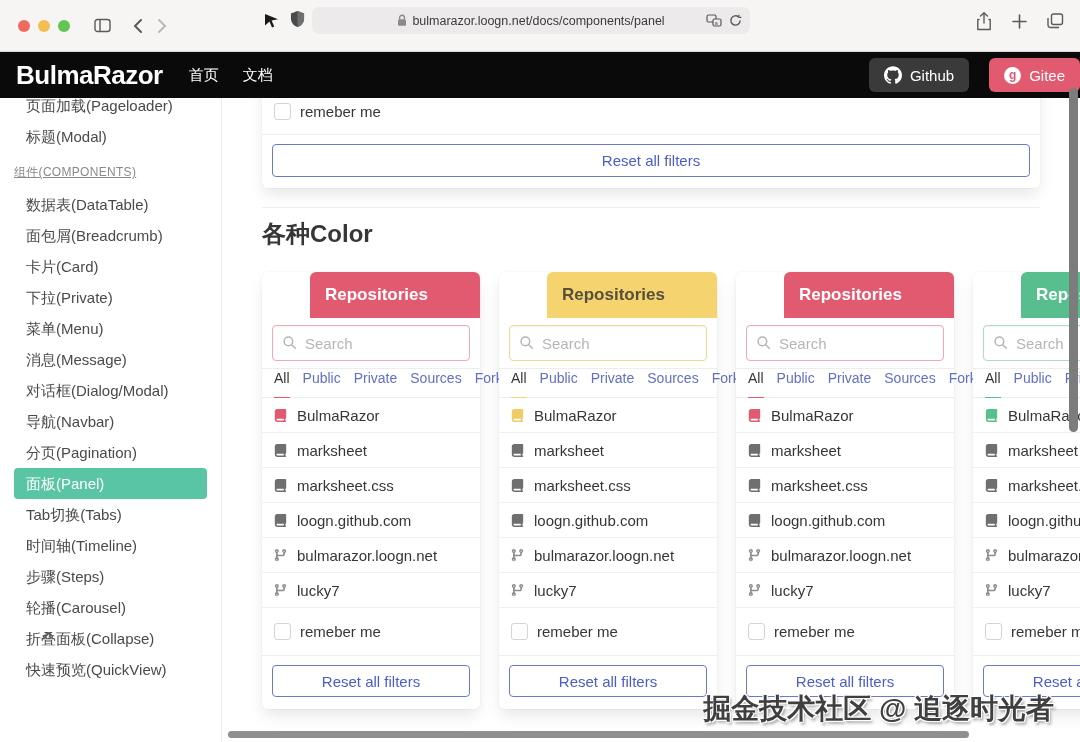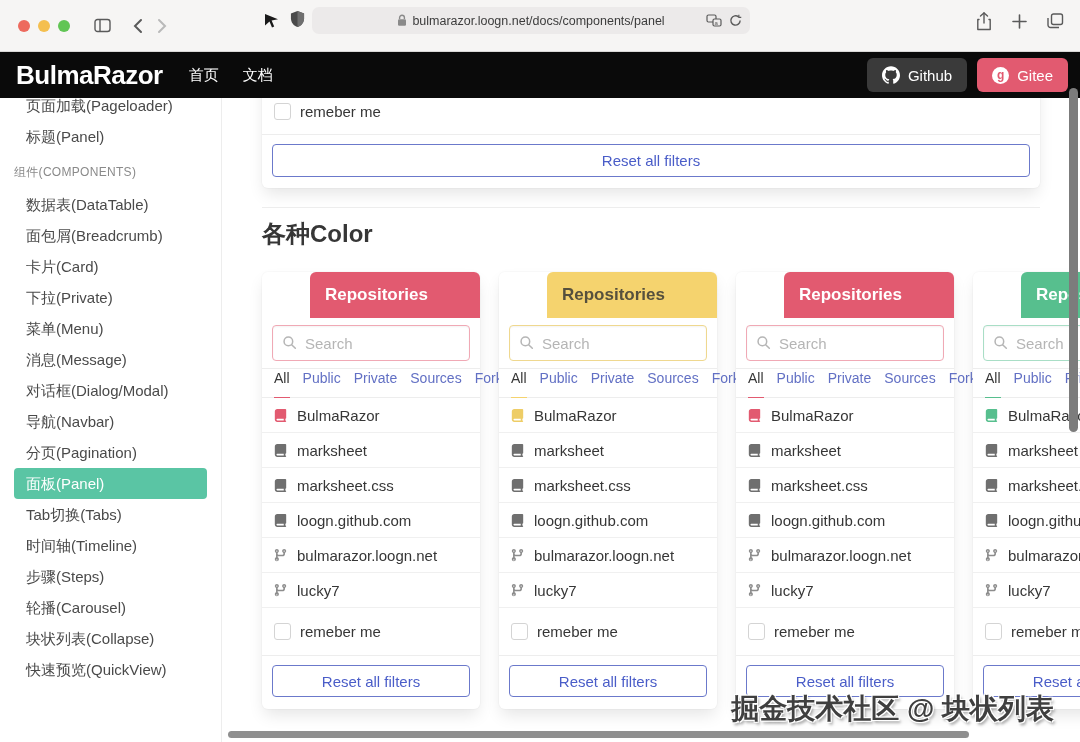--- a/index.html
+++ b/index.html
@@ -23,32 +23,32 @@
   .url-pill { position:absolute; left:312px; top:7px; width:438px; height:27px; background:#eceaea; border-radius:7px; display:flex; align-items:center; justify-content:center; }
   .url-pill .lock { color:#8a8a8a; margin-right:5px; display:inline-flex; }
   .url-text { font-size:12.5px; color:#3c3c3c; }
   .pill-right { position:absolute; right:8px; top:0; height:27px; display:flex; align-items:center; gap:7px; color:#6d6d6d; }
   .right-icons { position:absolute; right:16px; top:0; height:42px; display:flex; align-items:center; gap:20px; color:#3c3c3c; }
   
   .navbar { height:46px; background:#0a0a0a; display:flex; align-items:center; padding-left:16px; }
   .brand { color:#fff; font-size:26px; font-weight:800; letter-spacing:-0.5px; }
   .nav-links { display:flex; gap:24px; margin-left:26px; }
   .nav-link { color:#fff; font-size:15px; }
-  .nav-right { margin-left:auto; margin-right:12px; display:flex; gap:10px; }
+  .nav-right { margin-left:auto; display:flex; gap:20px; }
   .nav-btn { display:inline-flex; align-items:center; gap:8px; border:none; border-radius:6px; padding:8px 15px; font-size:15px; color:#fff; font-family:inherit; cursor:pointer; }
   .nav-btn.github { background:#3a3a3a; }
   .nav-btn.gitee  { background:#e25a70; }
   .gitee-logo { width:17px; height:17px; border-radius:50%; background:#fff; color:#e25a70; font-size:12px; font-weight:700; display:inline-flex; align-items:center; justify-content:center; }
   
   .layout { position:relative; display:flex; height:654px; overflow:hidden; }
   .sidebar { width:222px; flex:0 0 222px; border-right:1px solid #ededed; background:#fff; overflow:hidden; }
   .side-list { margin-top:-8px; }
   .side-item { padding:7px 14px 7px 26px; font-size:15px; line-height:17px; color:#4a4a4a; cursor:pointer; white-space:nowrap; }
   .side-item.active { background:#5ac5a4; color:#fff; border-radius:4px; margin:0 14px; padding:7px 0 7px 12px; }
-  .side-section { padding:12px 14px 8px 14px; font-size:12px; color:#8a8a8a; letter-spacing:.3px; }
+  .side-section { padding:12px 14px 8px 14px; font-size:12px; color:#8a8a8a; letter-spacing:.3px;text-decoration:underline; }
   .main { position:relative; flex:1; }
   
   .top-card { position:absolute; left:40px; top:-40px; width:778px; background:#fff; border-radius:6px;
               box-shadow:0 8px 16px -2px rgba(10,10,10,.1), 0 0 0 1px rgba(10,10,10,.02); }
   .top-card .cb-row { display:flex; align-items:center; gap:9px; padding:45px 12px 14px 12px; border-bottom:1px solid #ededed; font-size:15px; cursor:pointer; }
   .top-card .reset-row { padding:9px 10px 11px 10px; }
   .cb { width:17px; height:17px; border:1px solid #d4d4d4; border-radius:3px; background:#fff; flex:0 0 17px; display:inline-block; }
   .reset-btn { display:block; width:100%; height:33px; background:#fff; border:1px solid #6b79cb; border-radius:4px; color:#4a5dc8; font-size:15px; font-family:inherit; cursor:pointer; }
   .section-hr { position:absolute; left:40px; top:109px; width:778px; border-top:1px solid #ededed; }
   .page-heading { position:absolute; left:40px; top:120px; font-size:24px; font-weight:700; color:#363636; }
@@ -193,37 +193,37 @@
       <span class="gitee-logo">g</span>
       <span>Gitee</span>
     </button>
   </span>
 </div>
 
 <div class="layout">
   <nav class="sidebar">
     <div class="side-list">
         <div class="side-item">页面加载(Pageloader)</div>
-        <div class="side-item">标题(Panel)</div>
+        <div class="side-item">标题(Modal)</div>
         <div class="side-section">组件(COMPONENTS)</div>
         <div class="side-item">数据表(DataTable)</div>
         <div class="side-item">面包屑(Breadcrumb)</div>
         <div class="side-item">卡片(Card)</div>
         <div class="side-item">下拉(Private)</div>
         <div class="side-item">菜单(Menu)</div>
         <div class="side-item">消息(Message)</div>
         <div class="side-item">对话框(Dialog/Modal)</div>
         <div class="side-item">导航(Navbar)</div>
         <div class="side-item">分页(Pagination)</div>
         <div class="side-item active">面板(Panel)</div>
         <div class="side-item">Tab切换(Tabs)</div>
         <div class="side-item">时间轴(Timeline)</div>
         <div class="side-item">步骤(Steps)</div>
         <div class="side-item">轮播(Carousel)</div>
-        <div class="side-item">块状列表(Collapse)</div>
+        <div class="side-item">折叠面板(Collapse)</div>
         <div class="side-item">快速预览(QuickView)</div>
       </div>
   </nav>
 
   <div class="main">
 
     <div class="top-card">
       <label class="cb-row">
         <span class="cb"></span>
         <span>remeber me</span>
@@ -544,15 +544,15 @@
       <span>remeber me</span>
     </label>
     <div class="p-block p-reset">
       <button class="reset-btn">Reset all filters</button>
     </div>
   </div>
       </div>
   </div>
 </div>
 
-<div class="watermark">掘金技术社区 @ 块状列表</div>
+<div class="watermark">掘金技术社区 @ 追逐时光者</div>
 <div class="v-scroll"></div>
 <div class="h-scroll"></div>
 
 </body></html>

